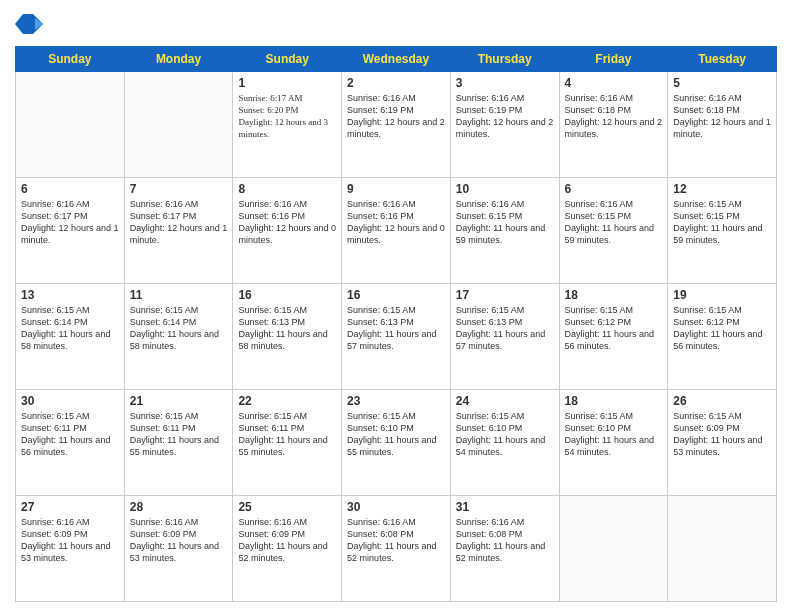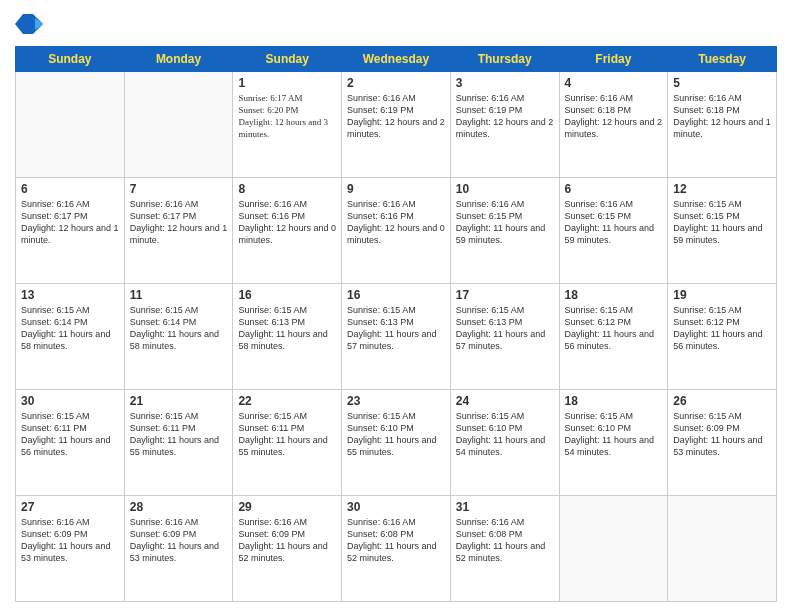--- a/index.html
+++ b/index.html
@@ -300,21 +300,21 @@
 Sunset: 6:09 PM
 Daylight: 11 hours and 53 minutes.</div>
           </td>
           <td>
             <span class="day-num">28</span>
             <div class="cell-text" style="white-space: pre-line;">Sunrise: 6:16 AM
 Sunset: 6:09 PM
 Daylight: 11 hours and 53 minutes.</div>
           </td>
           <td>
-            <span class="day-num">29</span>
+            <span class="day-num">25</span>
             <div class="cell-text" style="white-space: pre-line;">Sunrise: 6:16 AM
 Sunset: 6:09 PM
 Daylight: 11 hours and 52 minutes.</div>
           </td>
           <td>
             <span class="day-num">30</span>
             <div class="cell-text" style="white-space: pre-line;">Sunrise: 6:16 AM
 Sunset: 6:08 PM
 Daylight: 11 hours and 52 minutes.</div>
           </td>

